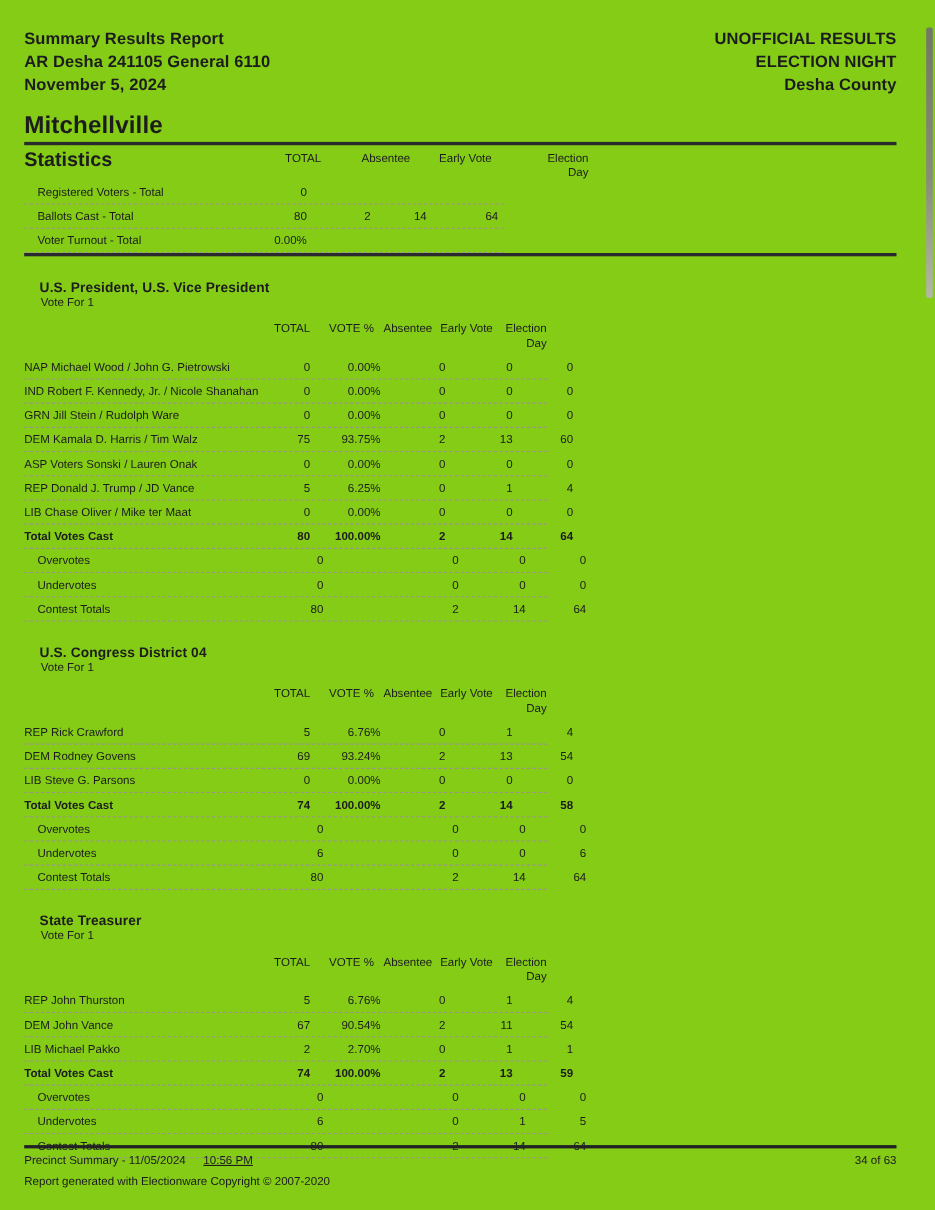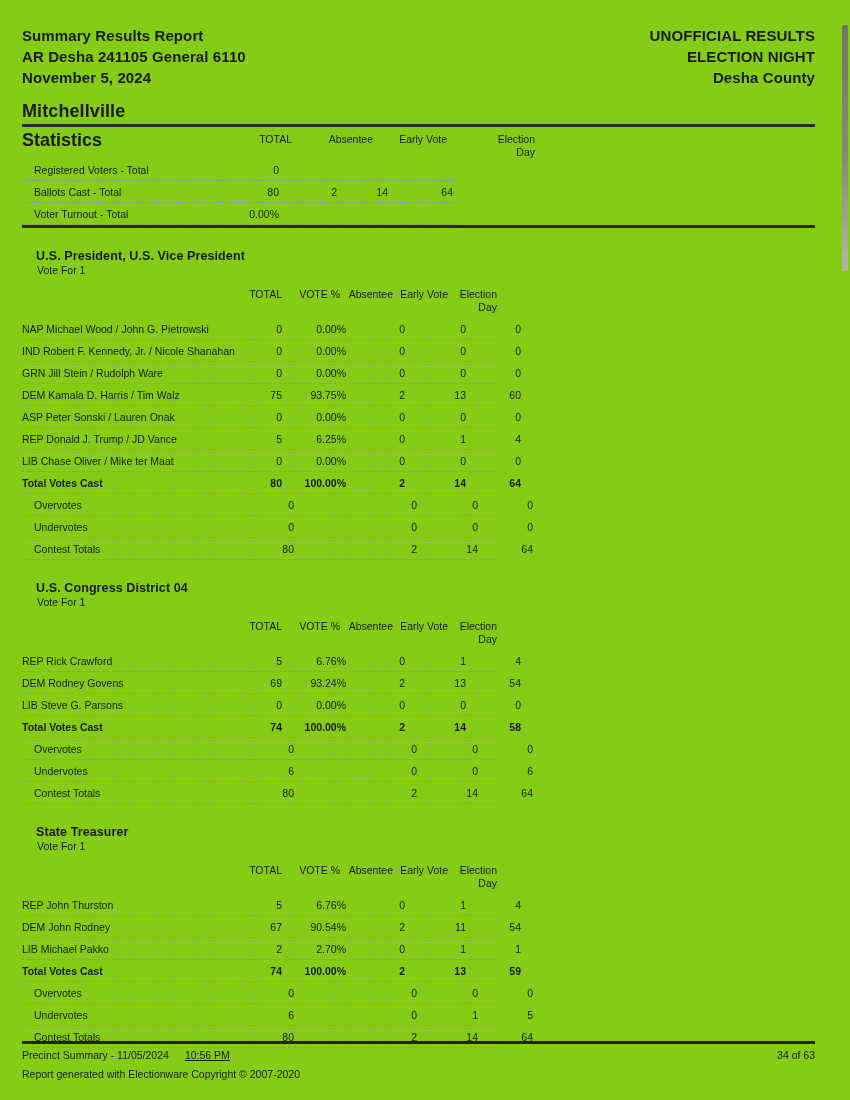--- a/index.html
+++ b/index.html
@@ -13,21 +13,21 @@
     overflow:hidden;
   }
   .content{position:absolute;left:22px;top:0;width:793px;}
 
   
   .report-header{display:flex;justify-content:space-between;padding-top:25px;
     font-size:15px;line-height:21px;font-weight:600;letter-spacing:.1px;}
   .report-header .right{text-align:right;}
 
   
-  .precinct-title{font-size:18px;font-weight:700;margin:13px 0 0 0;
+  .precinct-title{font-size:22px;font-weight:700;margin:13px 0 0 0;
     padding-bottom:2px;border-bottom:3px solid #2a2a2e;letter-spacing:.1px;}
 
   
   .stats-head{display:flex;align-items:flex-start;margin-top:3px;width:436px;gap:25px;}
   .stats-title{width:200px;font-size:18px;font-weight:700;flex:none;}
   .hcell{font-size:10.5px;line-height:13px;text-align:right;white-space:pre-line;padding-top:3px;}
   .s-total{width:45px;flex:none;}
   .s-abs{width:56px;flex:none;}
   .s-early{width:49px;flex:none;}
   .s-eday{width:63px;flex:none;}
@@ -167,21 +167,21 @@
   </div>
             <div class="crow drow">
     <div class="c-label">DEM Kamala D. Harris / Tim Walz</div>
     <div class="num c-total">75</div>
     <div class="num c-pct">93.75%</div>
     <div class="num c-abs">2</div>
     <div class="num c-early">13</div>
     <div class="num c-eday">60</div>
   </div>
             <div class="crow drow">
-    <div class="c-label">ASP Peter Sonski / Lauren Onak</div>
+    <div class="c-label">ASP Voters Sonski / Lauren Onak</div>
     <div class="num c-total">0</div>
     <div class="num c-pct">0.00%</div>
     <div class="num c-abs">0</div>
     <div class="num c-early">0</div>
     <div class="num c-eday">0</div>
   </div>
             <div class="crow drow">
     <div class="c-label">REP Donald J. Trump / JD Vance</div>
     <div class="num c-total">5</div>
     <div class="num c-pct">6.25%</div>
@@ -317,21 +317,21 @@
     <div>
             <div class="crow drow">
     <div class="c-label">REP John Thurston</div>
     <div class="num c-total">5</div>
     <div class="num c-pct">6.76%</div>
     <div class="num c-abs">0</div>
     <div class="num c-early">1</div>
     <div class="num c-eday">4</div>
   </div>
             <div class="crow drow">
-    <div class="c-label">DEM John Rodney</div>
+    <div class="c-label">DEM John Vance</div>
     <div class="num c-total">67</div>
     <div class="num c-pct">90.54%</div>
     <div class="num c-abs">2</div>
     <div class="num c-early">11</div>
     <div class="num c-eday">54</div>
   </div>
             <div class="crow drow">
     <div class="c-label">LIB Michael Pakko</div>
     <div class="num c-total">2</div>
     <div class="num c-pct">2.70%</div>

